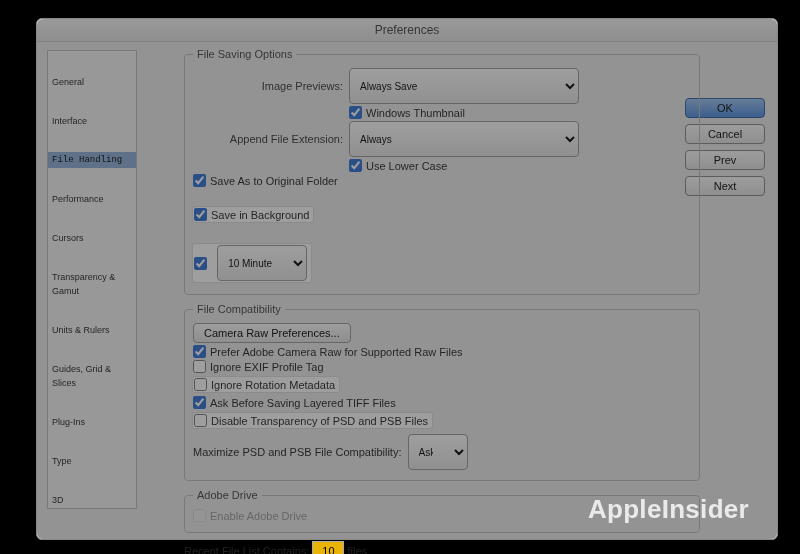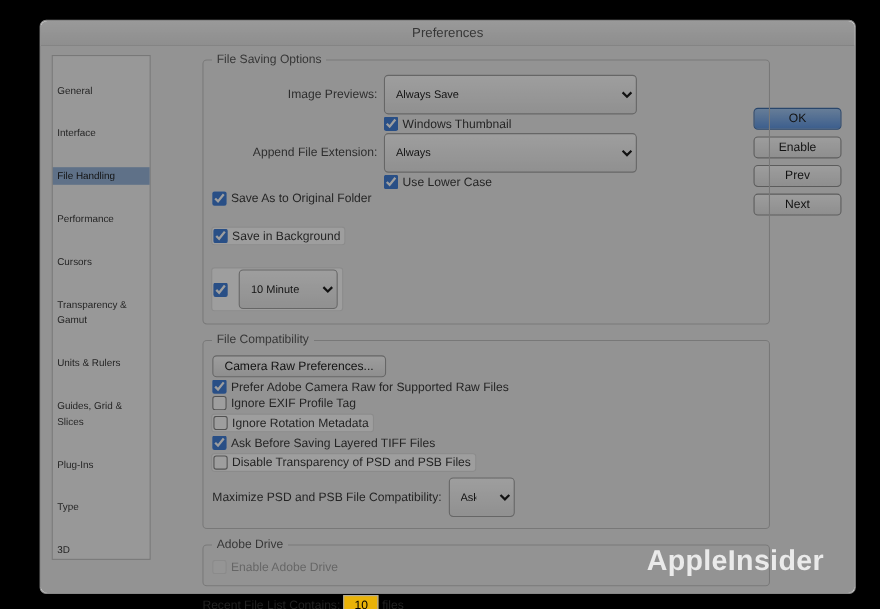--- a/index.html
+++ b/index.html
@@ -49,20 +49,21 @@
     line-height: 14px;
   }
   .sidebar .item {
     padding: 1px 4px;
     cursor: default;
     margin-top: 23px;
   }
   .sidebar .item.selected {
     background: #8daed8;
     color: #000;
+    font-family: Liberation Mono, monospace;
   }
   .main {
     position: absolute;
     left: 104px;
     top: 6px;
     width: 516px;
     padding-left: 43px;
   }
   .buttons {
     position: absolute;
@@ -194,21 +195,21 @@
         <div class="item">Transparency &amp; Gamut</div>
         <div class="item">Units &amp; Rulers</div>
         <div class="item">Guides, Grid &amp; Slices</div>
         <div class="item">Plug-Ins</div>
         <div class="item">Type</div>
         <div class="item">3D</div>
       </div>
 
     <div class="buttons">
       <button class="primary">OK</button>
-      <button>Enable</button>
+      <button>Cancel</button>
       <button>Prev</button>
       <button>Next</button>
     </div>
 
     <div class="main">
 
       <fieldset>
         <legend>File Saving Options</legend>
 
         <div class="row">

